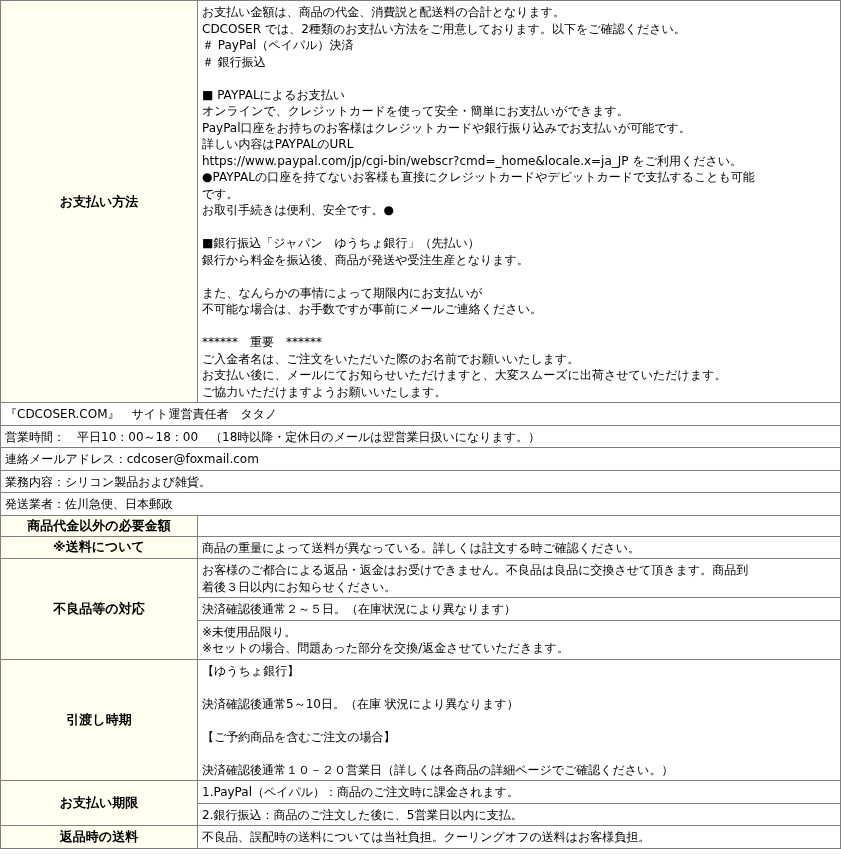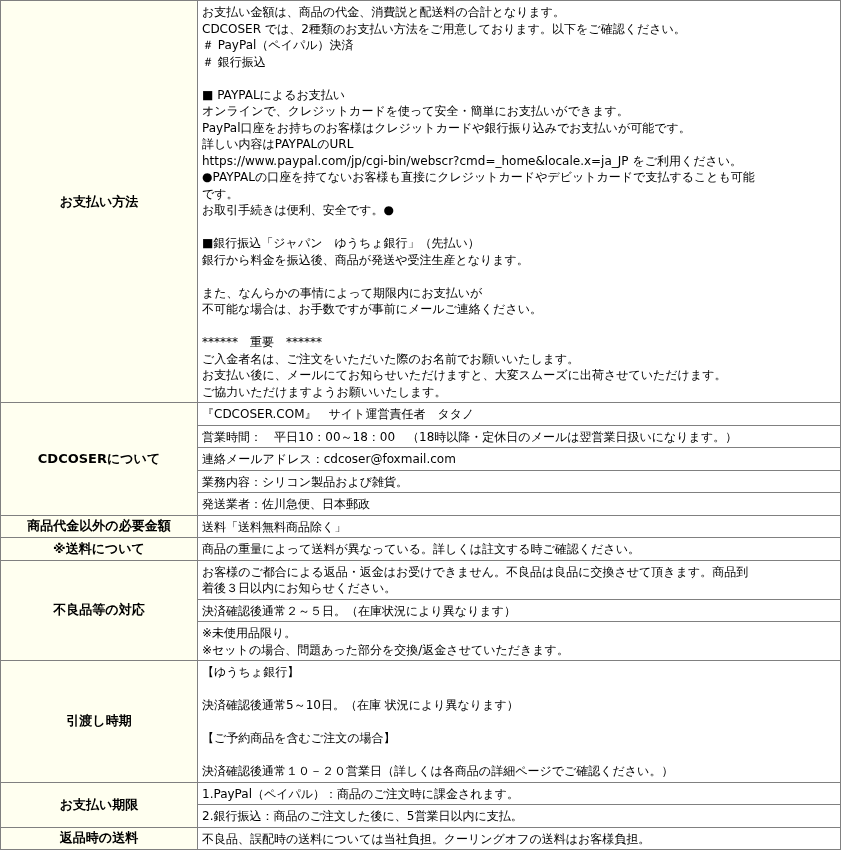--- a/index.html
+++ b/index.html
@@ -85,34 +85,30 @@
 また、なんらかの事情によって期限内にお支払いが
 不可能な場合は、お手数ですが事前にメールご連絡ください。
 
 ******　重要　******
 ご入金者名は、ご注文をいただいた際のお名前でお願いいたします。
 お支払い後に、メールにてお知らせいただけますと、大変スムーズに出荷させていただけます。
 ご協力いただけますようお願いいたします。</div>
       </div>
     </div>
     <div class="row">
-      <div class="label-cell">CDCOSERについて</div>
       <div class="content-col">
         <div class="content-cell">『CDCOSER.COM』　サイト運営責任者　タタノ</div>
         <div class="content-cell">営業時間：　平日10：00～18：00　（18時以降・定休日のメールは翌営業日扱いになります。）</div>
         <div class="content-cell bold">連絡メールアドレス：cdcoser@foxmail.com</div>
         <div class="content-cell">業務内容：シリコン製品および雑貨。</div>
         <div class="content-cell">発送業者：佐川急便、日本郵政</div>
       </div>
     </div>
     <div class="row">
       <div class="label-cell">商品代金以外の必要金額</div>
-      <div class="content-col">
-        <div class="content-cell">送料「送料無料商品除く」</div>
-      </div>
     </div>
     <div class="row">
       <div class="label-cell">※送料について</div>
       <div class="content-col">
         <div class="content-cell">商品の重量によって送料が異なっている。詳しくは註文する時ご確認ください。</div>
       </div>
     </div>
     <div class="row">
       <div class="label-cell">不良品等の対応</div>
       <div class="content-col">

